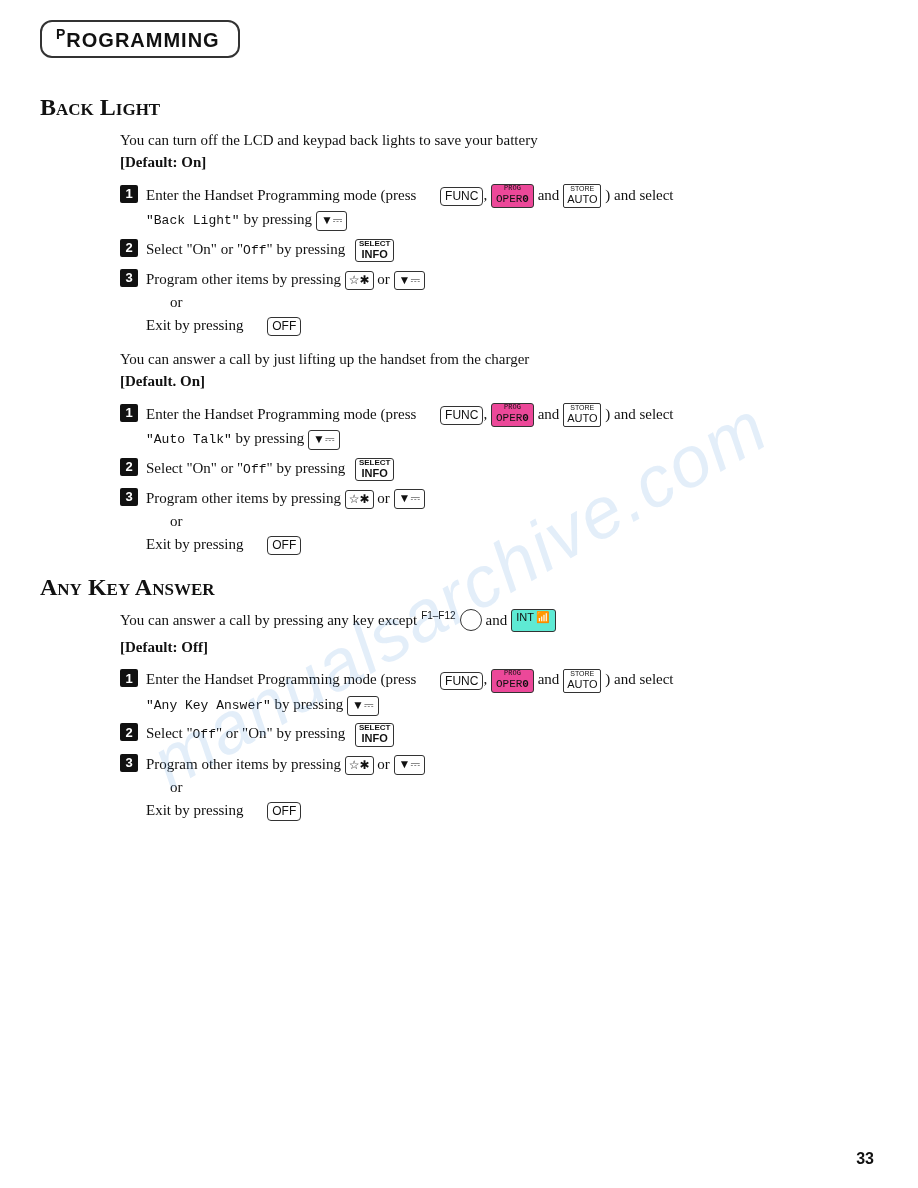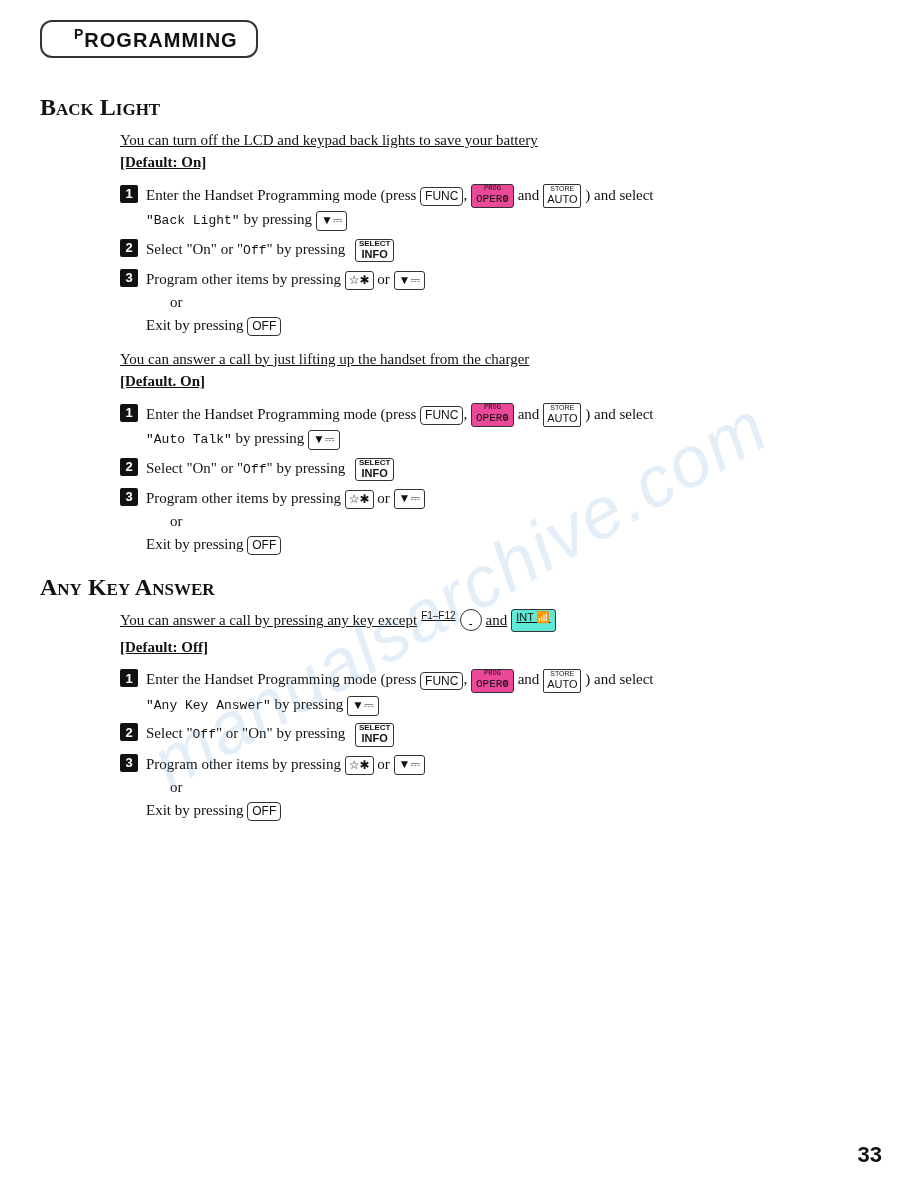--- a/index.html
+++ b/index.html
@@ -33,21 +33,21 @@
       font-style: italic;
       white-space: nowrap;
       letter-spacing: 2px;
     }
 
     
     .page-header {
       border: 2.5px solid #333;
       border-radius: 12px;
       display: inline-block;
-      padding: 4px 18px 4px 32px;
+      padding: 4px 18px 4px 14px;
       margin-bottom: 18px;
       background: #fff;
     }
     .page-header-title {
       font-size: 20px;
       font-weight: bold;
       font-family: Arial, sans-serif;
       letter-spacing: 1px;
     }
     .page-header-title span.prog-p {
@@ -67,21 +67,20 @@
       font-variant: small-caps;
       font-size: 24px;
     }
 
     
     .section-intro {
       margin-left: 80px;
       margin-bottom: 10px;
       font-size: 15px;
       line-height: 1.5;
-      text-decoration: underline;
     }
     .section-intro strong {
       font-weight: bold;
     }
     .step-number {
       background: #111;
       color: #fff;
       font-size: 13px;
       font-weight: bold;
       width: 18px;
@@ -105,20 +104,21 @@
     .key-btn {
       display: inline-block;
       border: 1.5px solid #333;
       border-radius: 4px;
       padding: 0px 4px;
       font-size: 12px;
       font-family: Arial, sans-serif;
       background: #fff;
       vertical-align: middle;
       line-height: 1.4;
+      margin-left: 20px;
     }
     .key-mono {
       font-family: 'Courier New', Courier, monospace;
       font-size: 13px;
       background: #fff;
     }
 
     
     .select-info-btn {
       display: inline-block;
@@ -244,22 +244,22 @@
       font-family: Arial, sans-serif;
       background: #fff;
       vertical-align: middle;
       line-height: 1.4;
     }
 
     
     .page-number {
       position: absolute;
       bottom: 20px;
-      right: 36px;
-      font-size: 22px;
+      right: 44px;
+      font-size: 16px;
       font-weight: bold;
       font-family: Arial, sans-serif;
     }
 
     .indent-or {
       margin-left: 24px;
     }
   </style>
 </head>
 <body>

